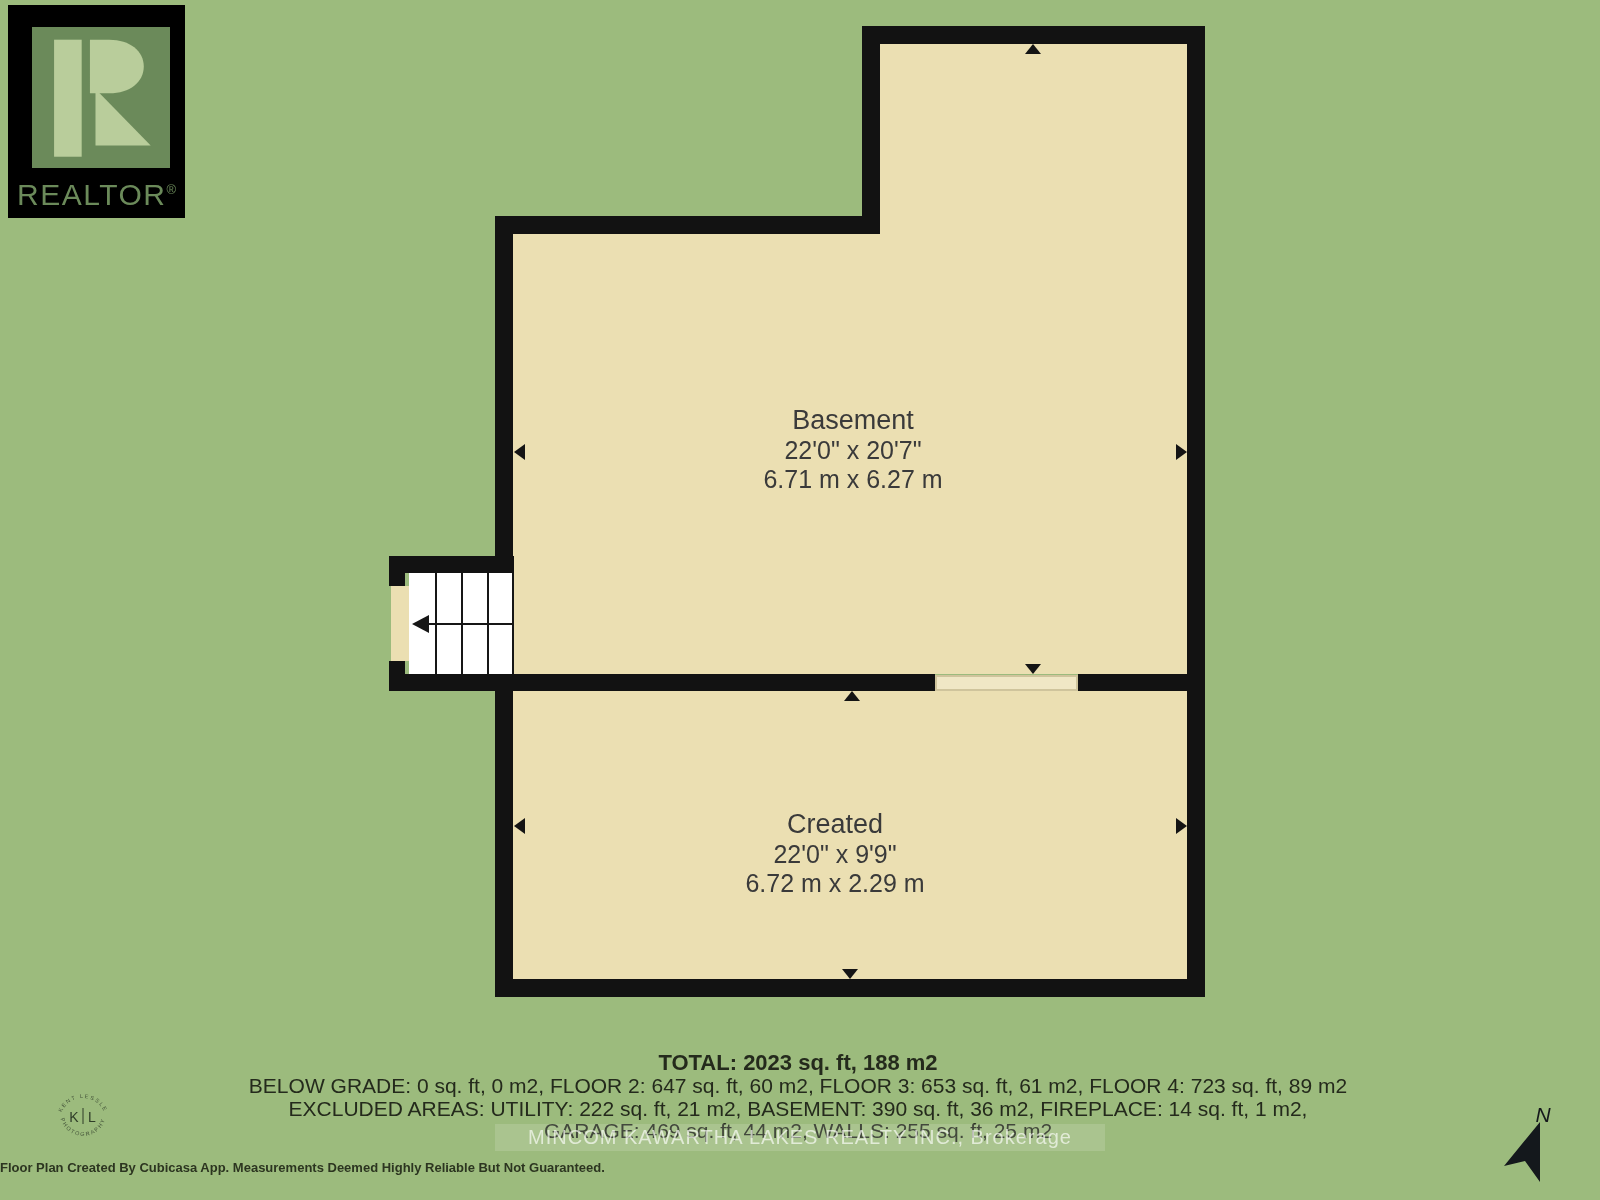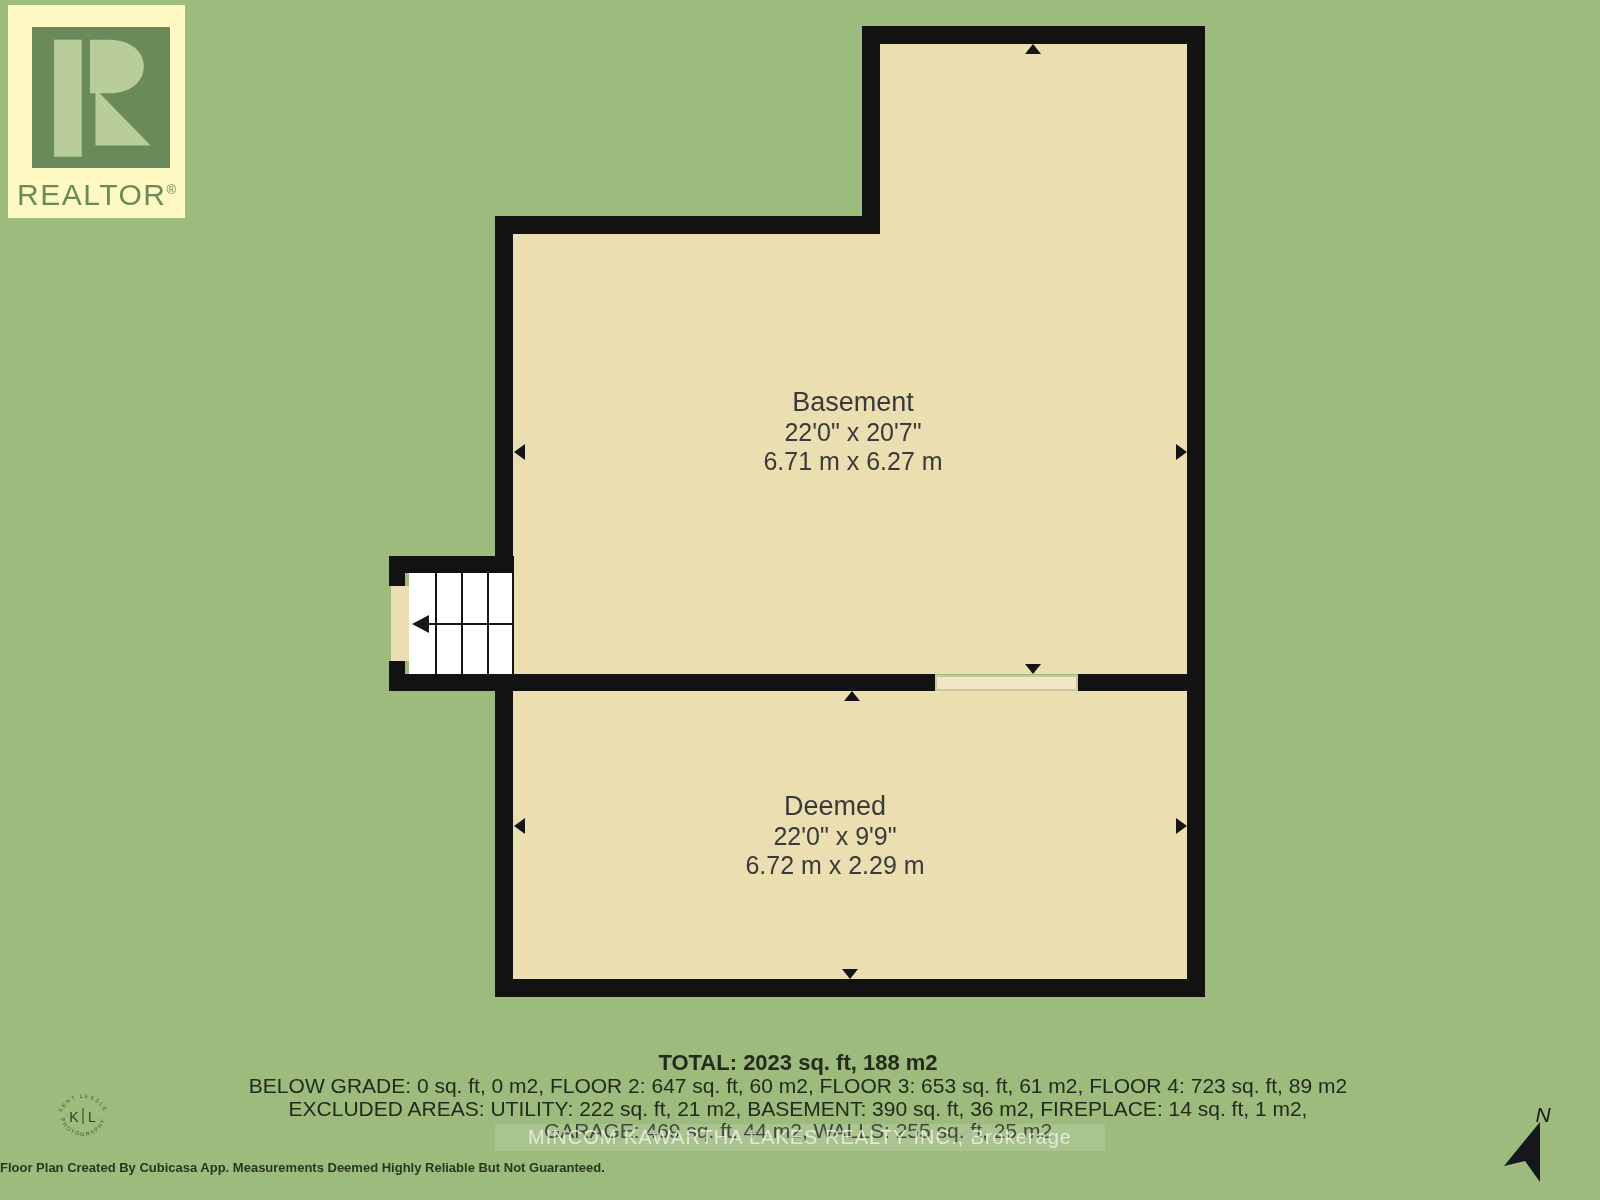--- a/index.html
+++ b/index.html
@@ -2,30 +2,30 @@
 <html><head>
 <meta charset="utf-8">
 <style>
   html,body{margin:0;padding:0;}
   body{
     width:1600px;height:1200px;position:relative;overflow:hidden;
     background:#9cbb7d;
     font-family:"Liberation Sans", sans-serif;
   }
   
-  .realtor-logo{position:absolute;left:8px;top:5px;width:177px;height:213px;background:#fef9c3;}
+  .realtor-logo{position:absolute;left:8px;top:5px;width:177px;height:213px;background:#000000;}
   .realtor-r{position:absolute;left:24px;top:22px;width:138px;height:141px;}
   .realtor-text{
     position:absolute;left:0;bottom:6px;width:100%;text-align:center;
     font-size:30px;letter-spacing:1.5px;color:#6b8a5a;white-space:nowrap;
   }
   .realtor-text .reg{font-size:13px;vertical-align:super;letter-spacing:0;}
   
   .plan-svg{position:absolute;left:0;top:0;}
-  .room-label{position:absolute;width:300px;text-align:center;color:#3a3a3a;}
+  .room-label{position:absolute;width:300px;text-align:center;color:#3a3a3a;margin-top:18px;}
   .room-name{font-size:27px;line-height:30px;}
   .room-dim{font-size:25px;line-height:28px;margin-top:1px;}
   .label-basement{left:703px;top:387px;}
   .label-utility{left:685px;top:791px;}
   
   .summary{position:absolute;left:0;top:1051px;width:1596px;text-align:center;color:#242a1c;}
   .summary-total{font-size:22px;font-weight:bold;line-height:24px;}
   .summary-line{font-size:21px;line-height:22.5px;}
   .watermark-row{position:absolute;left:0;top:1124px;width:1600px;display:flex;justify-content:center;pointer-events:none;}
   .watermark-band{
@@ -105,21 +105,21 @@
 
   <polygon points="1540,1122 1504,1166 1525,1161 1540,1182" fill="#14181c"></polygon>
 </svg>
 
 <div class="room-label label-basement">
   <div class="room-name">Basement</div>
   <div class="room-dim">22'0" x 20'7"</div>
   <div class="room-dim">6.71 m x 6.27 m</div>
 </div>
 <div class="room-label label-utility">
-  <div class="room-name">Deemed</div>
+  <div class="room-name">Created</div>
   <div class="room-dim">22'0" x 9'9"</div>
   <div class="room-dim">6.72 m x 2.29 m</div>
 </div>
 
 <div class="summary">
   <div class="summary-total">TOTAL: 2023 sq. ft, 188 m2</div>
   <div class="summary-line">BELOW GRADE: 0 sq. ft, 0 m2, FLOOR 2: 647 sq. ft, 60 m2, FLOOR 3: 653 sq. ft, 61 m2, FLOOR 4: 723 sq. ft, 89 m2</div>
   <div class="summary-line">EXCLUDED AREAS: UTILITY: 222 sq. ft, 21 m2, BASEMENT: 390 sq. ft, 36 m2, FIREPLACE: 14 sq. ft, 1 m2,</div>
   <div class="summary-line">GARAGE: 469 sq. ft, 44 m2, WALLS: 255 sq. ft, 25 m2</div>
 </div>

